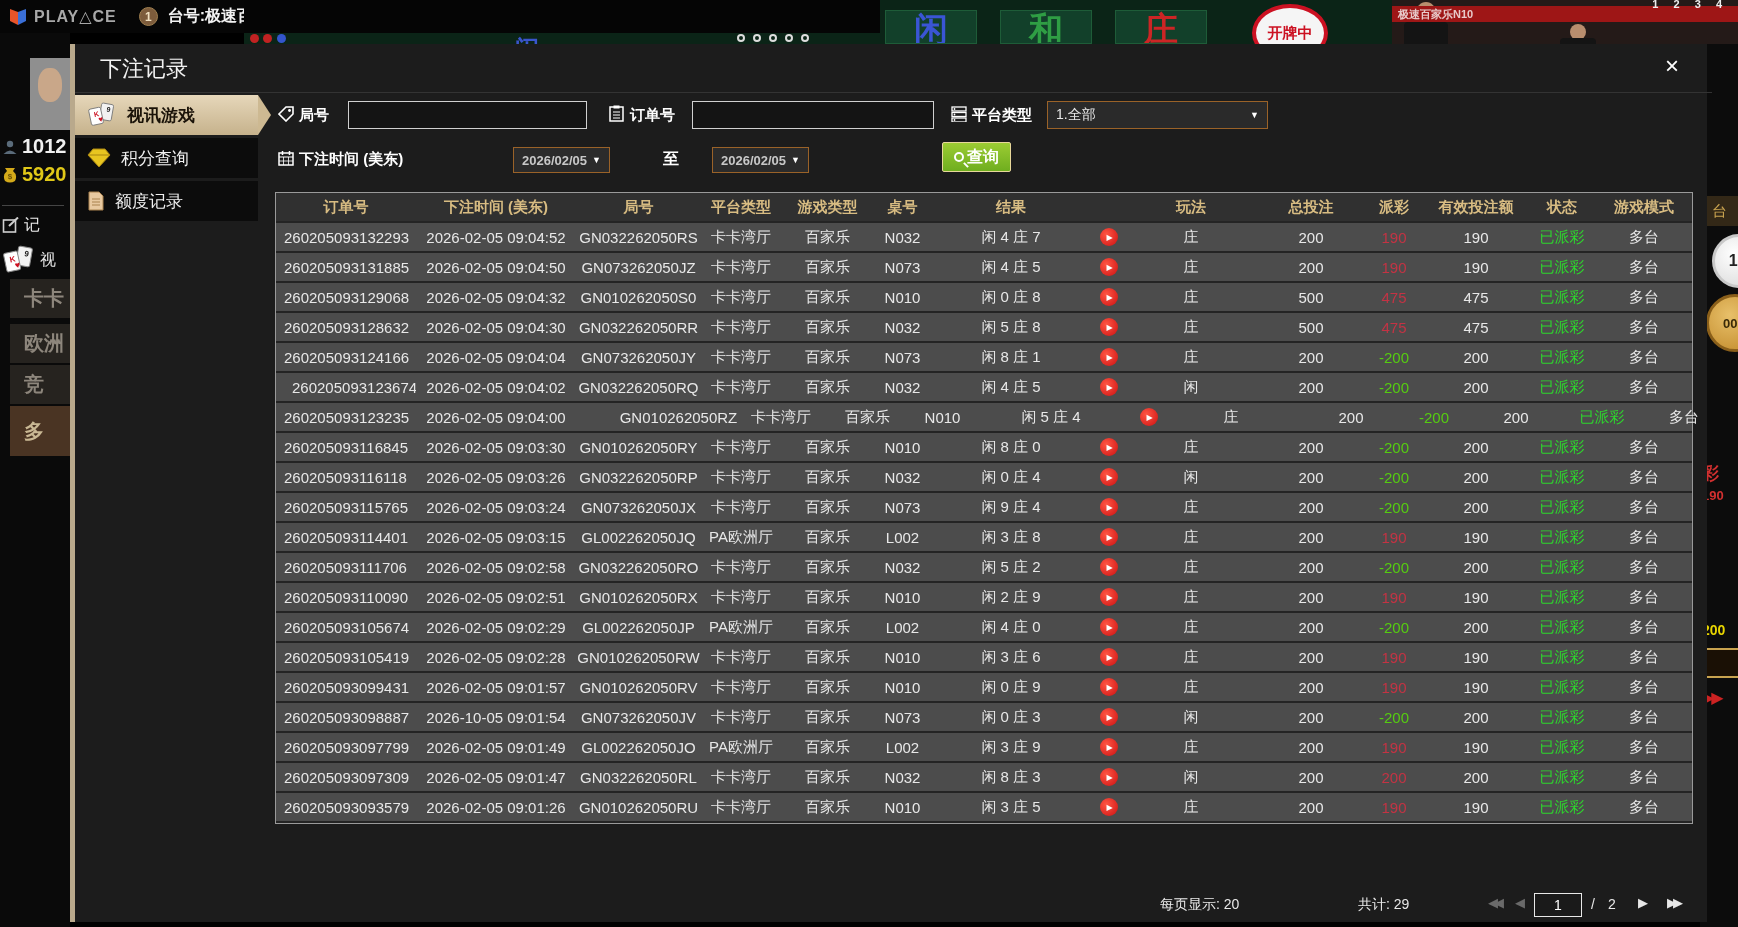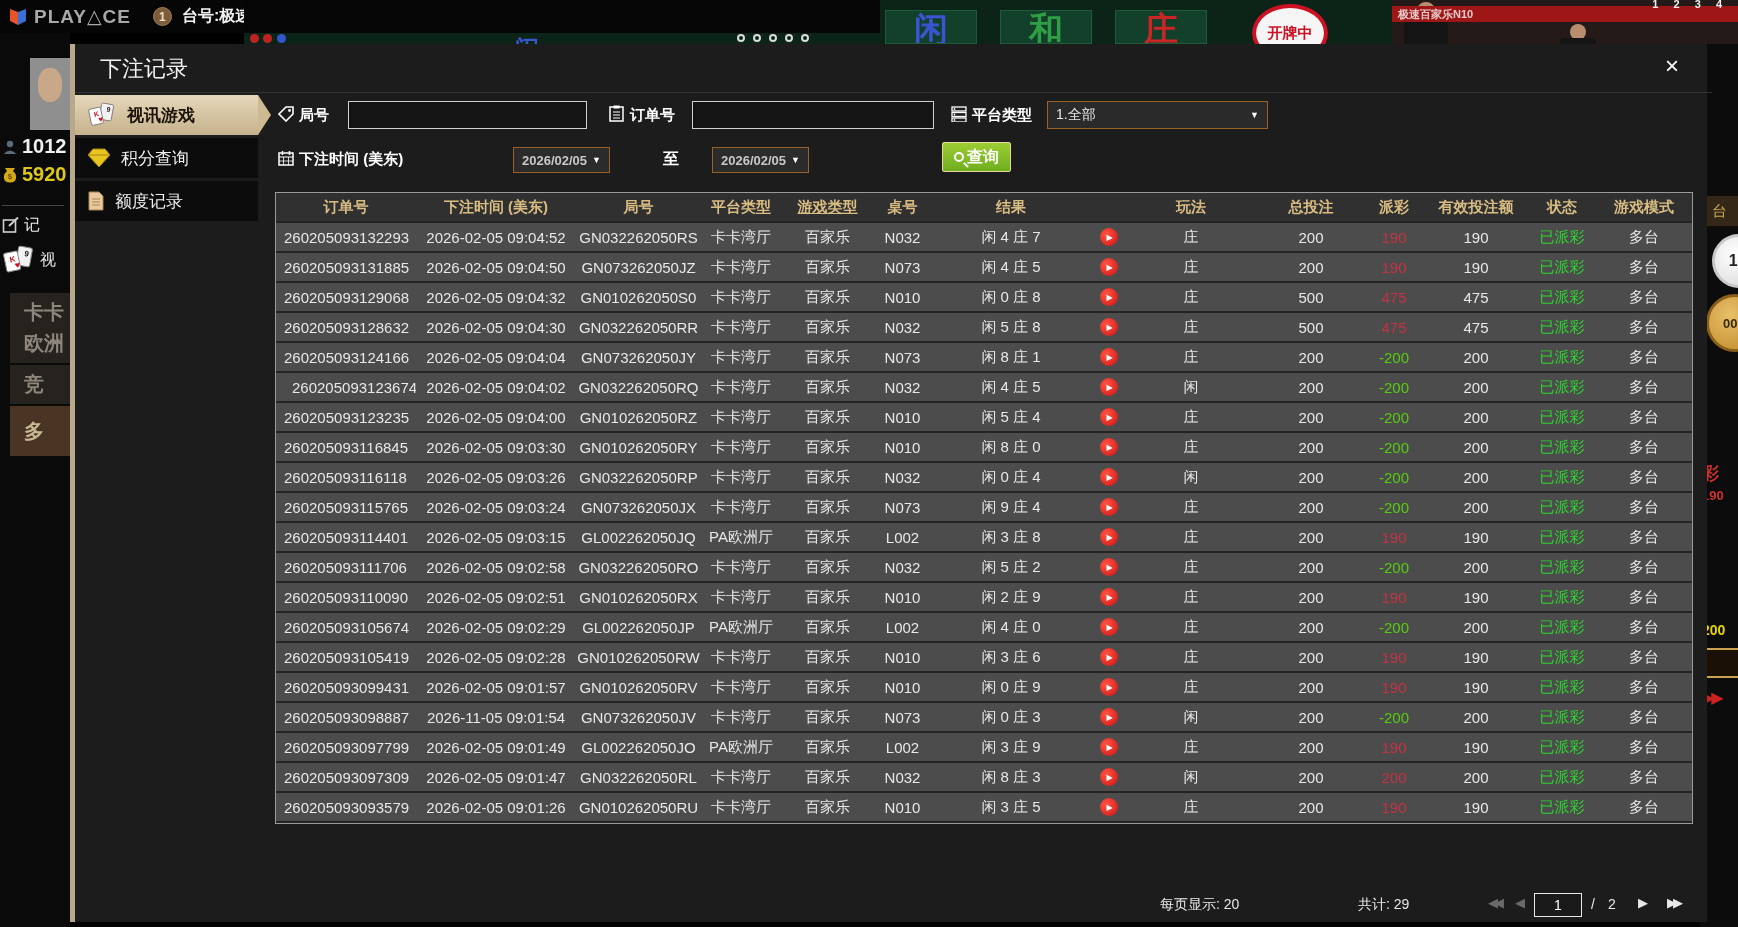--- a/index.html
+++ b/index.html
@@ -2,21 +2,21 @@
 <html><head>
 <meta charset="utf-8">
 <style>
   html,body{margin:0;padding:0;background:#000;}
   *{box-sizing:border-box;}
   .screen{position:relative;width:1738px;height:927px;background:#000;overflow:hidden;
     font-family:"Liberation Sans","DejaVu Sans",sans-serif;}
   
   .topbar{position:absolute;left:0;top:0;width:880px;height:33px;background:#060606;display:flex;align-items:center;}
   .logo{display:flex;align-items:center;gap:6px;margin-left:8px;}
-  .logo-text{color:#a8a8a8;font-weight:bold;font-size:19px;letter-spacing:1px;}
+  .logo-text{color:#a8a8a8;font-weight:bold;font-size:16px;letter-spacing:1px;}
   .round-badge{width:19px;height:19px;border-radius:50%;background:#7d5c3c;border:1px solid #a08050;color:#f0e0c0;
     font-size:12px;font-weight:bold;display:flex;align-items:center;justify-content:center;margin-left:22px;}
   .tb-text{color:#f2f2f2;font-weight:bold;font-size:16px;margin-left:10px;}
   .tb-round{position:absolute;left:626px;top:6px;color:#f2f2f2;font-weight:bold;font-size:16px;}
   
   .felt{position:absolute;left:244px;top:0;width:1148px;height:44px;background:#0b2417;}
   .felt-dark{position:absolute;left:244px;top:0;width:636px;height:33px;background:#050505;}
   .dot{position:absolute;top:34px;width:8px;height:8px;border-radius:50%;border:2px solid #ddd;background:transparent;}
   .mini-circle{position:absolute;top:34px;width:9px;height:9px;border-radius:50%;}
   .bet-box{position:absolute;top:10px;width:92px;height:34px;background:#12402a;border:1px solid #1e5c38;
@@ -178,21 +178,21 @@
           <text x="24" y="11" font-size="8" fill="#222" font-weight="bold" text-anchor="middle">9</text>
           </g>
         <g transform="rotate(-12 10 16)">
             <rect x="3" y="7" width="14" height="19" rx="2" fill="#fff" stroke="#888"></rect>
           <text x="8" y="17" font-size="8" fill="#cc1122" font-weight="bold">K</text>
           <text x="12" y="24" font-size="9" fill="#cc1122">♥</text>
           </g>
       </svg>
       <span class="partial-txt" style="position:static;width:16px;">视</span>
     </div>
-    <div class="menu-item" style="top:260px;">
+    <div class="menu-item" style="top:246px;">
         <span>卡卡</span>
       </div>
     <div class="menu-item" style="top:291px;">
         <span>欧洲</span>
       </div>
     <div class="menu-item" style="top:332px;">
         <span>竞</span>
       </div>
     <div class="menu-item hl" style="top:373px;height:50px;">
         <span>多</span>
@@ -298,21 +298,21 @@
       <span class="lens"></span>
       <span>查询</span>
     </div>
 
     <div class="btable">
       <div class="thead" id="thead">
           <div class="cell hc" style="width: 140px;">订单号</div>
           <div class="cell hc" style="width: 160px;">下注时间 (美东)</div>
           <div class="cell hc" style="width: 125px;">局号</div>
           <div class="cell hc" style="width: 80px;">平台类型</div>
-          <div class="cell hc" style="width: 93px; text-decoration: underline;">游戏类型</div>
+          <div class="cell hc" style="width: 93px;">游戏类型</div>
           <div class="cell hc" style="width: 57px;">桌号</div>
           <div class="cell hc" style="width: 160px;">结果</div>
           <div class="cell hc" style="width: 35px;"></div>
           <div class="cell hc" style="width: 130px;">玩法</div>
           <div class="cell hc" style="width: 110px;">总投注</div>
           <div class="cell hc" style="width: 56px;">派彩</div>
           <div class="cell hc" style="width: 108px;">有效投注额</div>
           <div class="cell hc" style="width: 64px;">状态</div>
           <div class="cell hc" style="width: 100px;">游戏模式</div>
         </div>
@@ -421,21 +421,21 @@
             <div class="cell" style="width: 130px;">闲</div>
             <div class="cell" style="width: 110px;">200</div>
             <div class="cell pgreen" style="width: 56px;">-200</div>
             <div class="cell" style="width: 108px;">200</div>
             <div class="cell paid" style="width: 64px;">已派彩</div>
             <div class="cell" style="width: 100px;">多台</div>
           </div>
           <div class="trow">
             <div class="cell left" style="width: 140px;">260205093123235</div>
             <div class="cell" style="width: 160px;">2026-02-05 09:04:00</div>
-            <div class="cell" style="width: 125px;">GN010262050RZ</div>
+            <div class="cell" style="width: 125px; margin-left: 40px;">GN010262050RZ</div>
             <div class="cell" style="width: 80px;">卡卡湾厅</div>
             <div class="cell" style="width: 93px;">百家乐</div>
             <div class="cell" style="width: 57px;">N010</div>
             <div class="cell" style="width: 160px;">闲 5 庄 4</div>
             <div class="cell" style="width: 35px;">
               <span class="play">▶</span>
             </div>
             <div class="cell" style="width: 130px;">庄</div>
             <div class="cell" style="width: 110px;">200</div>
             <div class="cell pgreen" style="width: 56px;">-200</div>
@@ -600,21 +600,21 @@
             </div>
             <div class="cell" style="width: 130px;">庄</div>
             <div class="cell" style="width: 110px;">200</div>
             <div class="cell pred" style="width: 56px;">190</div>
             <div class="cell" style="width: 108px;">190</div>
             <div class="cell paid" style="width: 64px;">已派彩</div>
             <div class="cell" style="width: 100px;">多台</div>
           </div>
           <div class="trow">
             <div class="cell left" style="width: 140px;">260205093098887</div>
-            <div class="cell" style="width: 160px;">2026-11-05 09:01:54</div>
+            <div class="cell" style="width: 160px;">2026-10-05 09:01:54</div>
             <div class="cell" style="width: 125px;">GN073262050JV</div>
             <div class="cell" style="width: 80px;">卡卡湾厅</div>
             <div class="cell" style="width: 93px;">百家乐</div>
             <div class="cell" style="width: 57px;">N073</div>
             <div class="cell" style="width: 160px;">闲 0 庄 3</div>
             <div class="cell" style="width: 35px;">
               <span class="play">▶</span>
             </div>
             <div class="cell" style="width: 130px;">闲</div>
             <div class="cell" style="width: 110px;">200</div>

